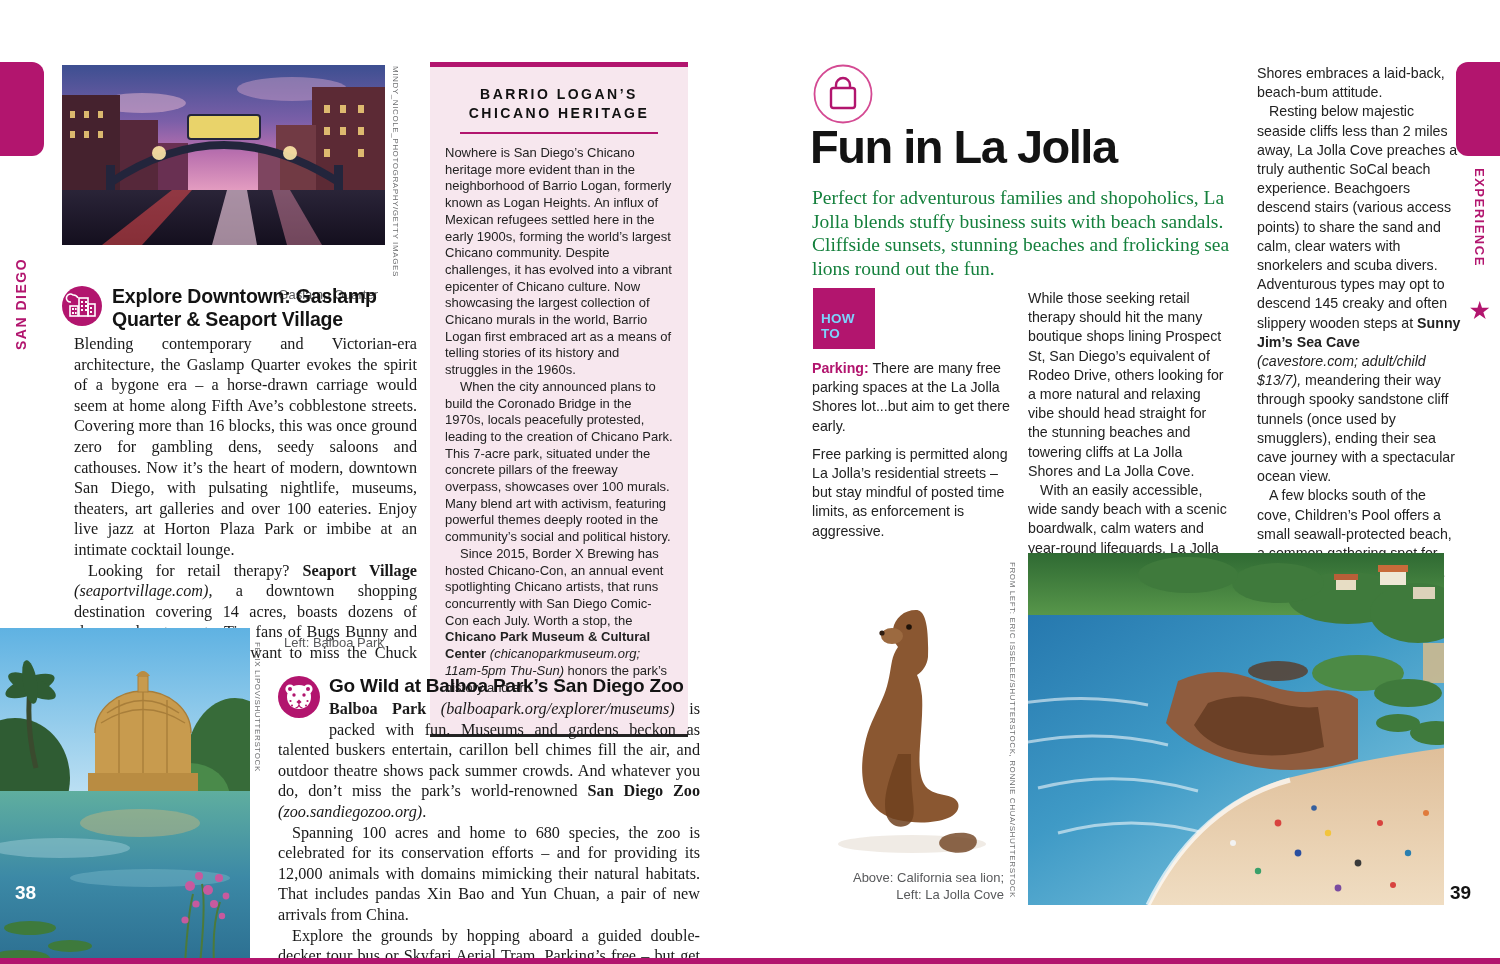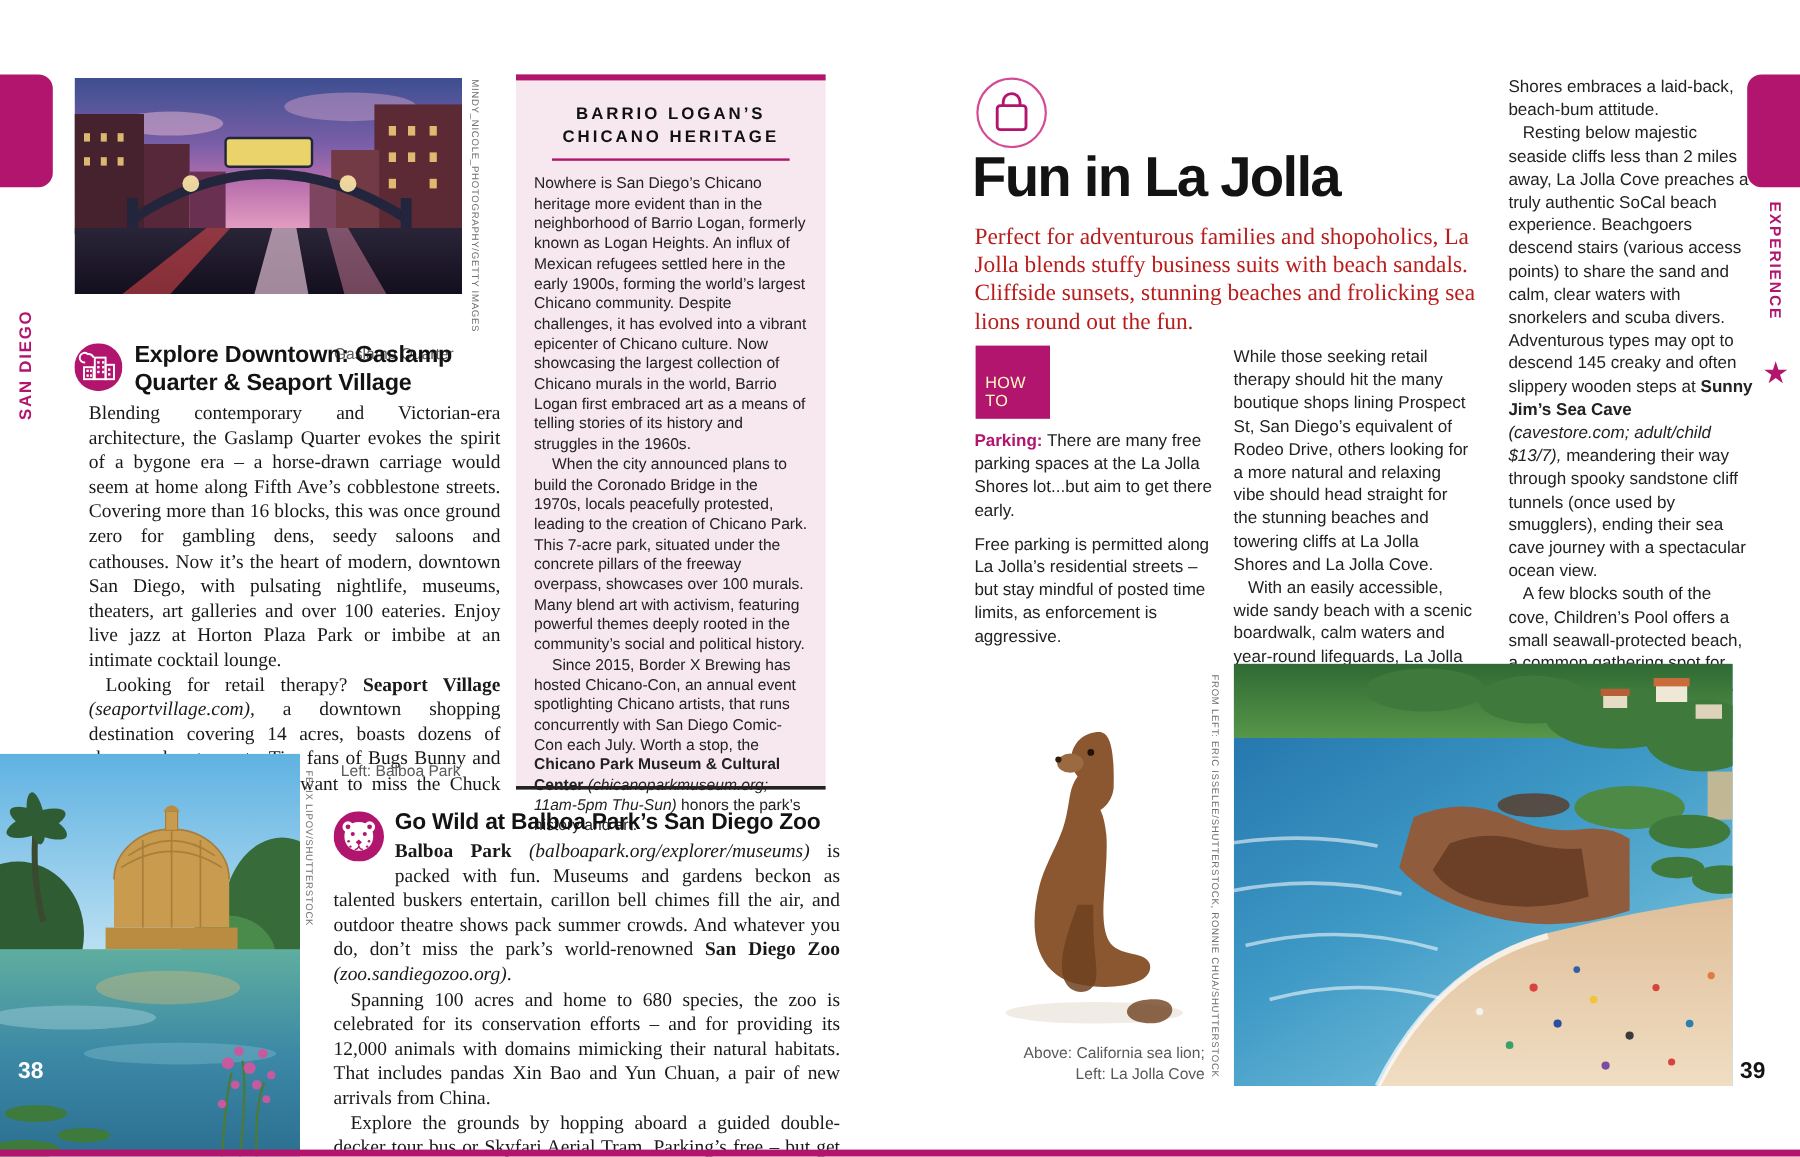--- a/index.html
+++ b/index.html
@@ -27,21 +27,21 @@
   #gaslamp-credit{left:391px;top:66px;height:178px;}
   #gaslamp-caption{left:60px;top:251px;width:318px;text-align:right;margin-top:36px;}
   #downtown-icon{left:62px;top:286px;width:40px;height:40px;}
   #downtown-heading{left:112px;top:285px;width:296px;font-size:19.5px;line-height:23px;
      font-weight:700;letter-spacing:-.2px;color:#131313;}
   #downtown-body{left:62px;top:334px;width:343px;margin-left:12px;}
   .bodytext p{margin:0;font-family:"Liberation Serif",serif;font-size:16.2px;line-height:20.6px;
      text-align:justify;color:#191919;}
   .bodytext p.ind{text-indent:14px;}
 
-  #sidebar{left:430px;top:62px;width:258px;height:596px;background:#f7e7ee;
+  #sidebar{left:430px;top:62px;width:258px;height:675px;background:#f7e7ee;
      border-top:5px solid #b2156e;border-bottom:3px solid #232323;box-sizing:border-box;
      padding:16px 15px 0 15px;}
   #sidebar h4{margin:2px 0 0 0;font-size:14px;font-weight:700;letter-spacing:2.5px;
      text-align:center;line-height:19px;color:#111;}
   .sb-rule{width:198px;height:2px;background:#b2156e;margin:9px auto 11px auto;}
   #sidebar p{margin:0;font-size:13px;line-height:16.7px;color:#222;}
   #sidebar p.ind{text-indent:15px;}
 
   #balboa-photo{left:0;top:628px;width:250px;height:336px;overflow:hidden;}
   #balboa-credit{left:253px;top:642px;height:176px;}
@@ -50,23 +50,23 @@
 
   #zoo-block{left:278px;top:674px;width:422px;}
   #zoo-icon{float:left;width:42px;height:42px;margin:2px 9px 2px 0;}
   #zoo-heading{font-size:19px;font-weight:700;letter-spacing:-.2px;line-height:23px;
      color:#131313;margin:0 0 2px 0;font-family:"Liberation Sans",sans-serif;}
 
   
   #bag-icon{left:813px;top:64px;width:60px;height:60px;}
   #lajolla-title{left:810px;top:119px;font-size:47px;font-weight:700;letter-spacing:-1.5px;color:#131313;}
   #lajolla-intro{left:812px;top:186px;width:430px;font-family:"Liberation Serif",serif;
-     font-size:19.5px;line-height:23.5px;color:#b91c1c;}
+     font-size:19.5px;line-height:23.5px;color:#15803d;}
   #howto-box{left:813px;top:288px;width:62px;height:61px;background:#b2156e;}
-  #howto-box span{position:absolute;left:8px;bottom:8px;color:#fef9c3;font-weight:400;font-size:13.5px;letter-spacing:.3px;}
+  #howto-box span{position:absolute;left:8px;bottom:8px;color:#7dd3fc;font-weight:700;font-size:13.5px;letter-spacing:.3px;}
   .colp{font-size:14.2px;line-height:19.2px;color:#222;}
   .colp p{margin:0;}
   #col1{left:812px;top:359px;width:201px;}
   #col1 p{margin-bottom:9px;}
   #col2{left:1028px;top:289px;width:201px;}
   #col3{left:1240px;top:64px;width:206px;margin-left:17px;}
   .colp p.ind{text-indent:12px;margin-bottom:0;}
   #sealion-photo{left:812px;top:596px;width:192px;height:262px;}
   #sealion-caption{left:810px;top:869px;width:194px;text-align:right;line-height:17px;}
   #cove-credit{left:1008px;top:562px;height:330px;}

